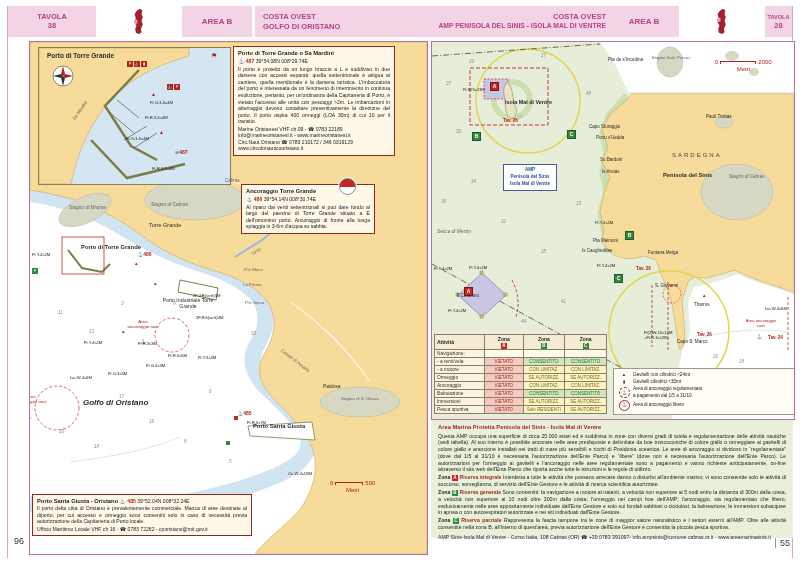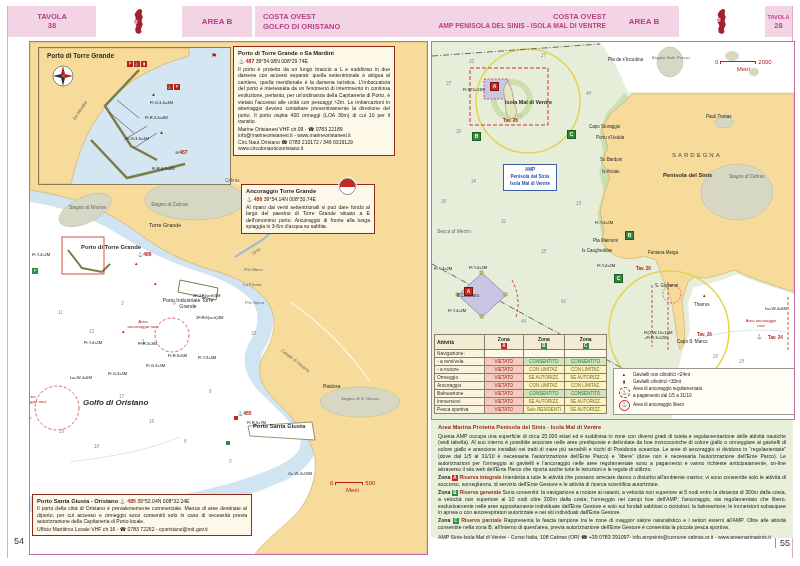--- a/index.html
+++ b/index.html
@@ -242,21 +242,21 @@
   
   <div class="scale" style="left:300px;top:438px;">
     <div class="bar">
         <span>0</span>
         <span class="line"></span>
         <span>500</span>
       </div>
     <div>Metri</div>
   </div>
 </div>
-<span class="pagenum" style="left:14px;top:536px;">54</span>
+<span class="pagenum" style="left:14px;top:536px;">96</span>
 
 <div class="hbox htitle right" style="left:432px;width:174px;display:flex;align-items:flex-end;">
   <span>COSTA OVEST</span>
   <span style="font-size:6.8px;">AMP PENISOLA DEL SINIS - ISOLA MAL DI VENTRE</span>
 </div>
 <div class="hbox harea" style="left:609px;width:70px;">
   <span>AREA B</span>
 </div>
 <div class="hsard" style="left:682px;width:80px;">
   <svg width="24" height="28" viewBox="0 0 24 44">

